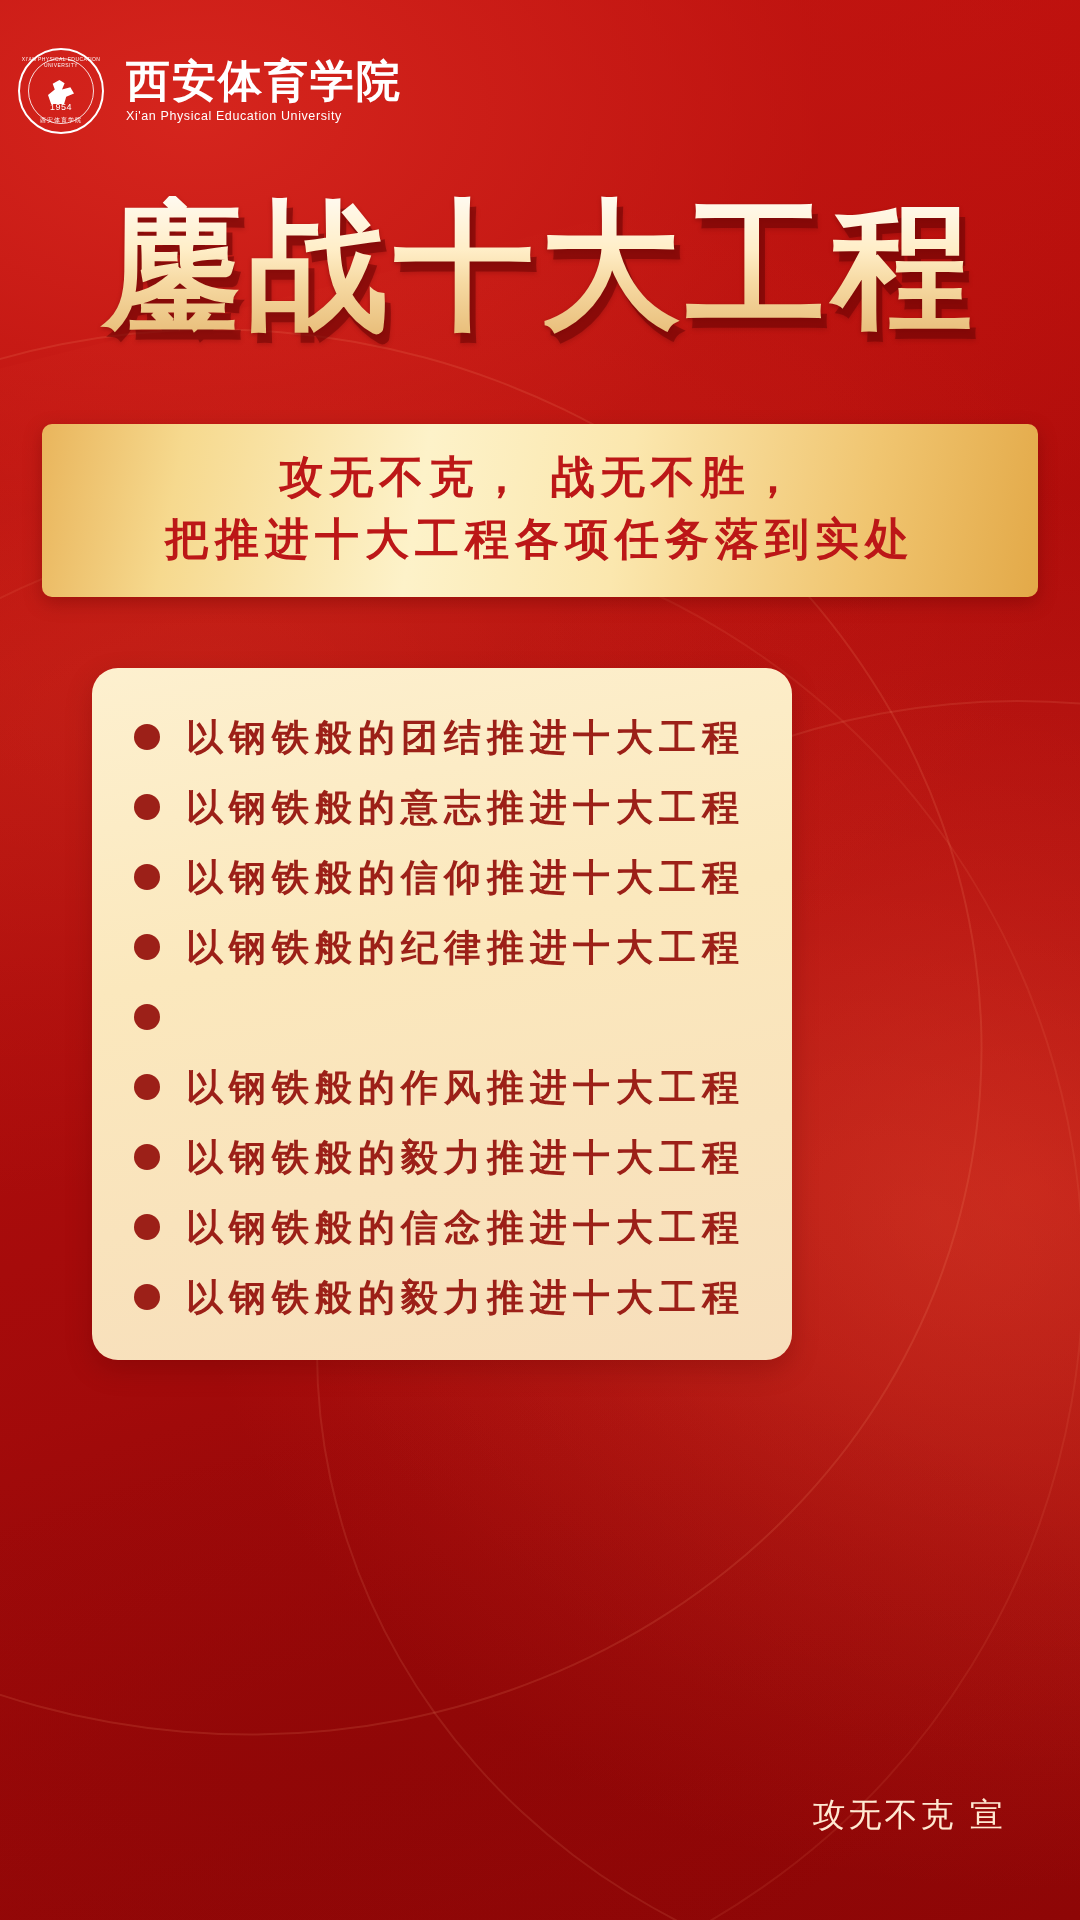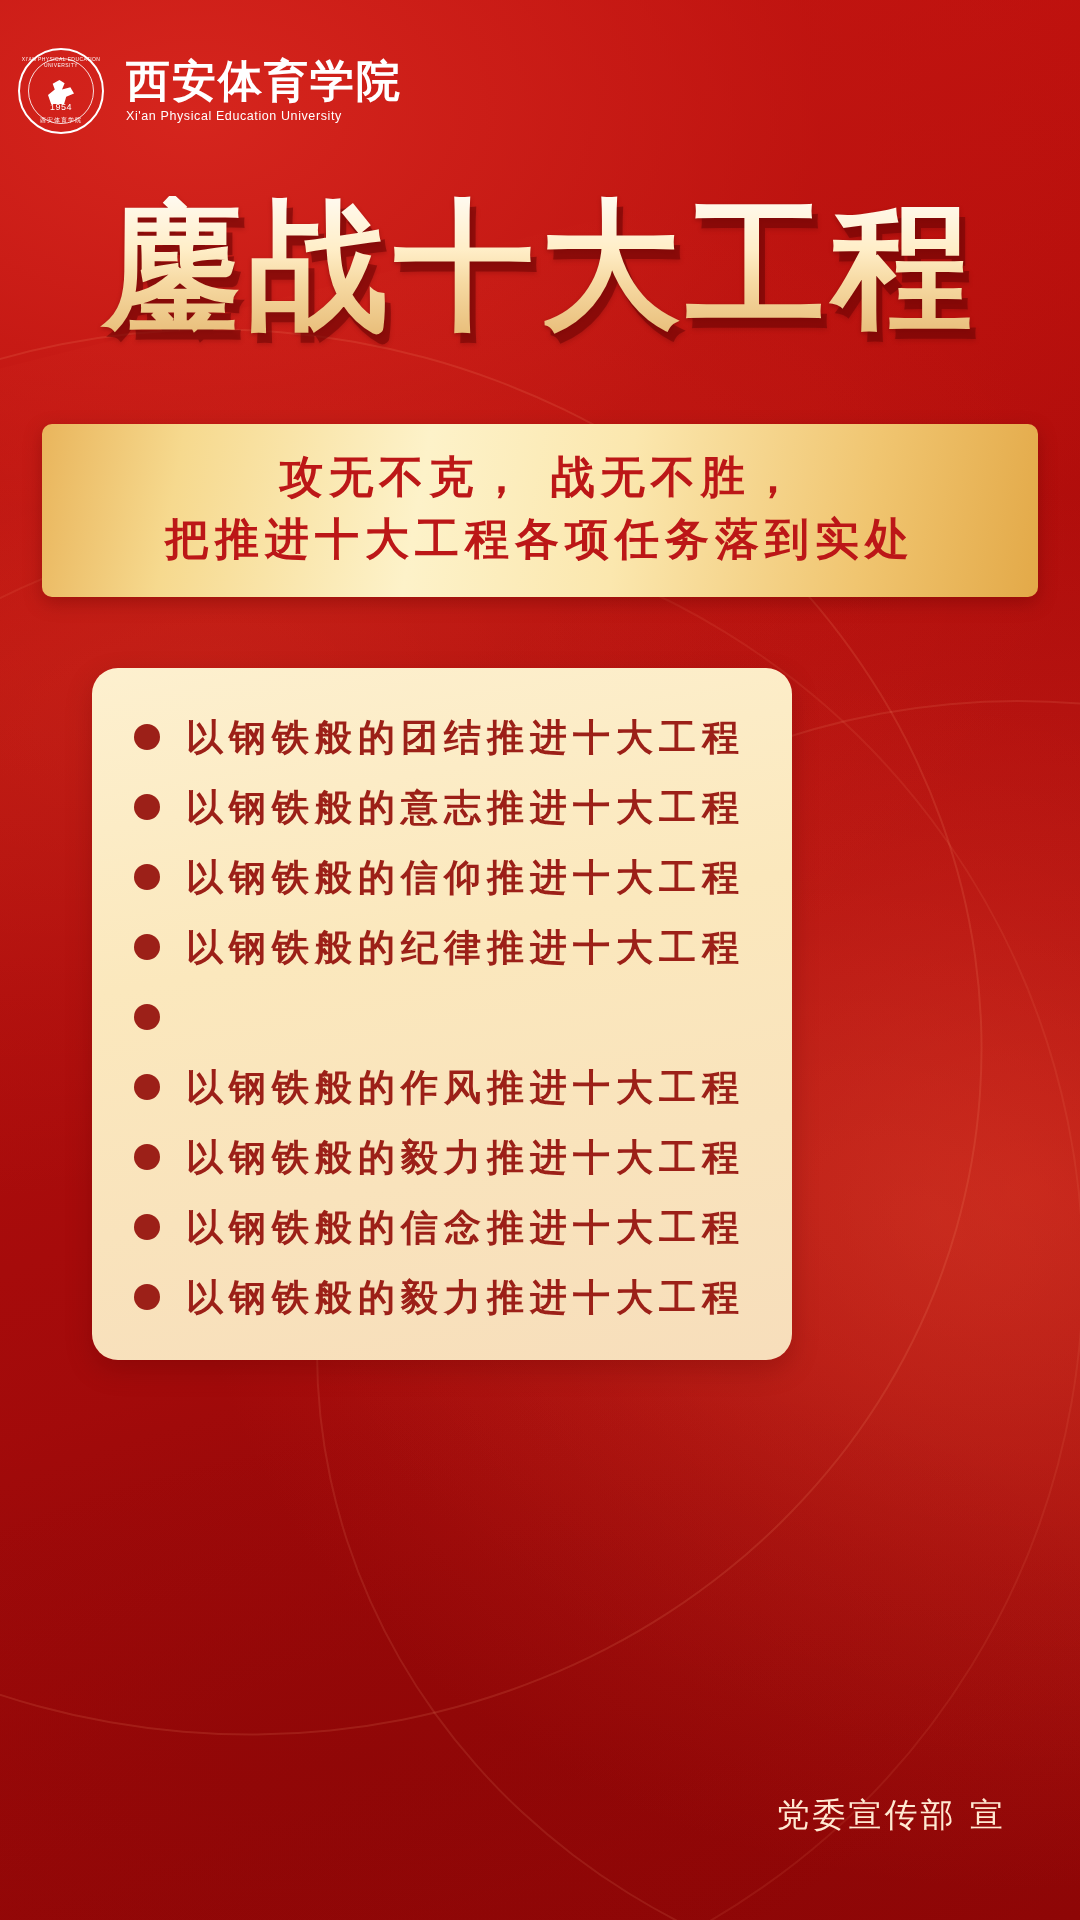--- a/index.html
+++ b/index.html
@@ -303,15 +303,15 @@
     <div class="list-item">
       <span class="bullet"></span>
       <span class="item-text">以钢铁般的信念推进十大工程</span>
     </div>
     <div class="list-item">
       <span class="bullet"></span>
       <span class="item-text">以钢铁般的毅力推进十大工程</span>
     </div>
   </div>
 
-  <div class="footer">党委宣传部 宣</div>
+  <div class="footer">攻无不克 宣</div>
 
 </div>
 
 </body></html>

